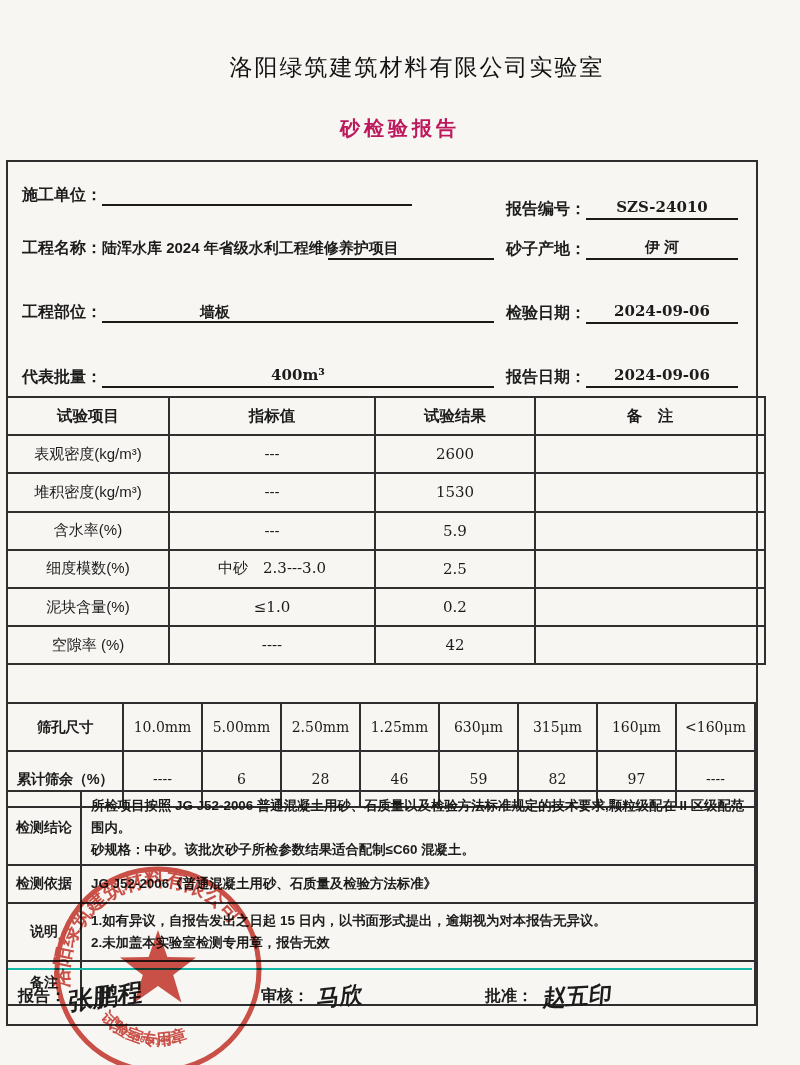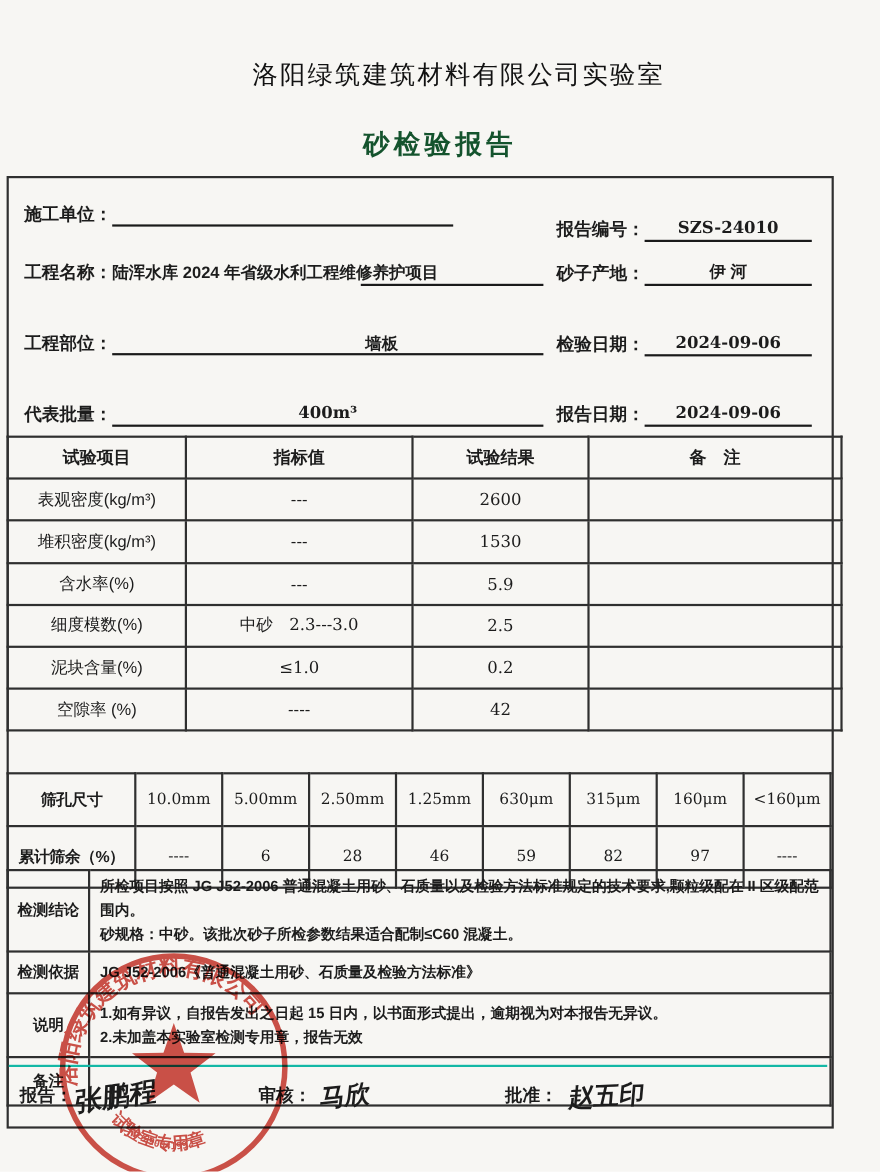--- a/index.html
+++ b/index.html
@@ -5,21 +5,21 @@
   html,body{margin:0;padding:0;}
   body{
     width:800px;height:1065px;position:relative;overflow:hidden;
     background:#f7f6f3;
     font-family:"Liberation Sans","DejaVu Sans",sans-serif;
     color:#1c1c1c;
   }
   .title1{position:absolute;top:52px;left:0;width:100%;text-align:center;
     font-size:23px;font-weight:normal;letter-spacing:2px;color:#111;padding-left:17px;}
   .title2{position:absolute;top:115px;left:0;width:100%;text-align:center;
-    font-size:24px;font-weight:bold;letter-spacing:4px;color:#14532d;}
+    font-size:20px;font-weight:bold;letter-spacing:4px;color:#be185d;}
 
   .sheet{position:absolute;left:6px;top:160px;width:748px;height:862px;
     border:2px solid #2f2f2f;background:transparent;}
 
   
   .frow{position:absolute;display:flex;align-items:flex-end;font-size:16px;font-weight:bold;}
   .frow .lbl{white-space:nowrap;}
   .uline{border-bottom:2px solid #1a1a1a;display:inline-block;height:20px;
     font-weight:bold;font-size:15px;}
   .val-serif{font-family:"DejaVu Serif","Liberation Serif",serif;font-weight:bold;}
@@ -85,21 +85,21 @@
   <div class="frow" style="left:320px;top:76px;">
     <span class="uline" style="width:166px;"></span>
   </div>
   <div class="frow" style="left:498px;top:76px;">
     <span class="lbl">砂子产地：</span>
     <span class="uline" style="width:152px;text-align:center;">伊 河</span>
   </div>
 
   <div class="frow" style="left:14px;top:140px;">
     <span class="lbl">工程部位：</span>
-    <span class="uline" style="width:392px;text-align:center;padding-left:98px;box-sizing:border-box;">墙板</span>
+    <span class="uline" style="width:392px;text-align:left;padding-left:98px;box-sizing:border-box;">墙板</span>
   </div>
   <div class="frow" style="left:498px;top:140px;">
     <span class="lbl">检验日期：</span>
     <span class="uline val-serif" style="width:152px;text-align:center;">2024-09-06</span>
   </div>
 
   <div class="frow" style="left:14px;top:204px;">
     <span class="lbl">代表批量：</span>
     <span class="uline val-serif" style="width:392px;text-align:center;">400m³</span>
   </div>
@@ -205,21 +205,21 @@
     <tr>
       <td class="lab r4">备注</td>
       <td class="cnt r4"></td>
     </tr>
   </tbody>
     </table>
 
   <div class="sigrow">
     <span class="sig-label" style="margin-left:10px;">报告：</span>
     <span class="sig-name hw1">张鹏程</span>
-    <span class="sig-label" style="margin-left:92px;">审核：</span>
+    <span class="sig-label" style="margin-left:118px;">审核：</span>
     <span class="sig-name hw2">马欣</span>
     <span class="sig-label" style="margin-left:122px;">批准：</span>
     <span class="sig-name hw3">赵五印</span>
   </div>
 </div>
 
 <svg class="stamp" viewBox="0 0 216 216">
   <defs>
     <path id="arcTop" d="M 24,146 A 90,90 0 1 1 192,146" fill="none"></path>
     <path id="arcBottom" d="M 40,138 A 74,74 0 0 0 176,138" fill="none"></path>

